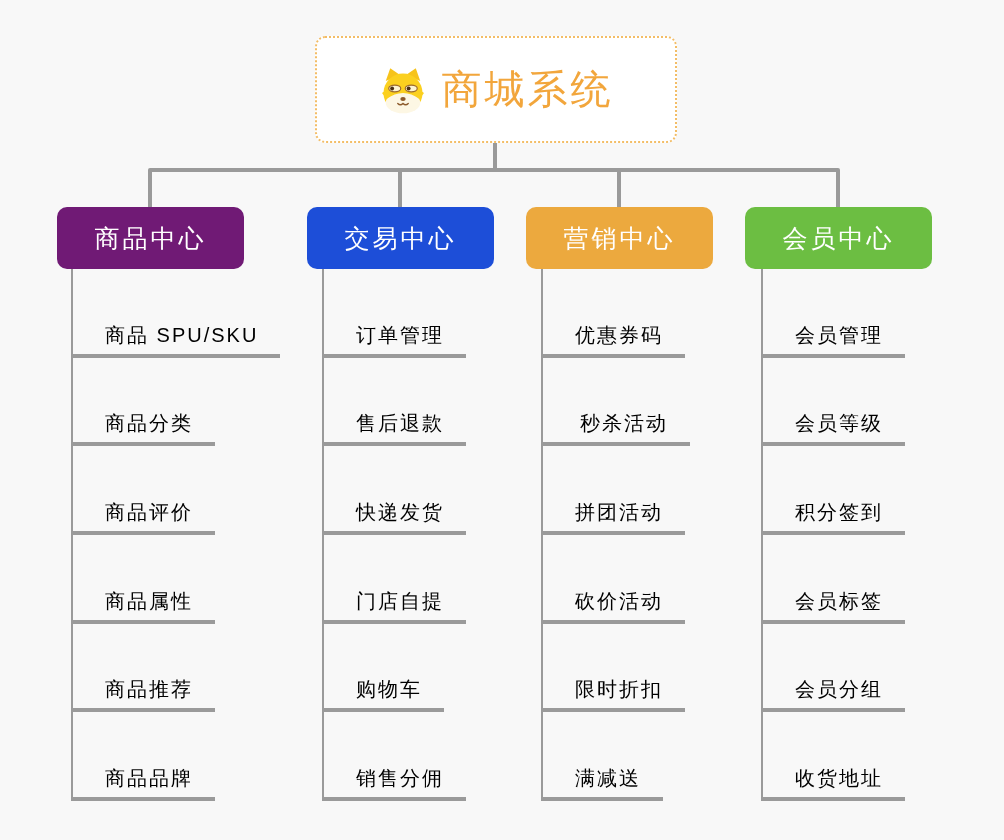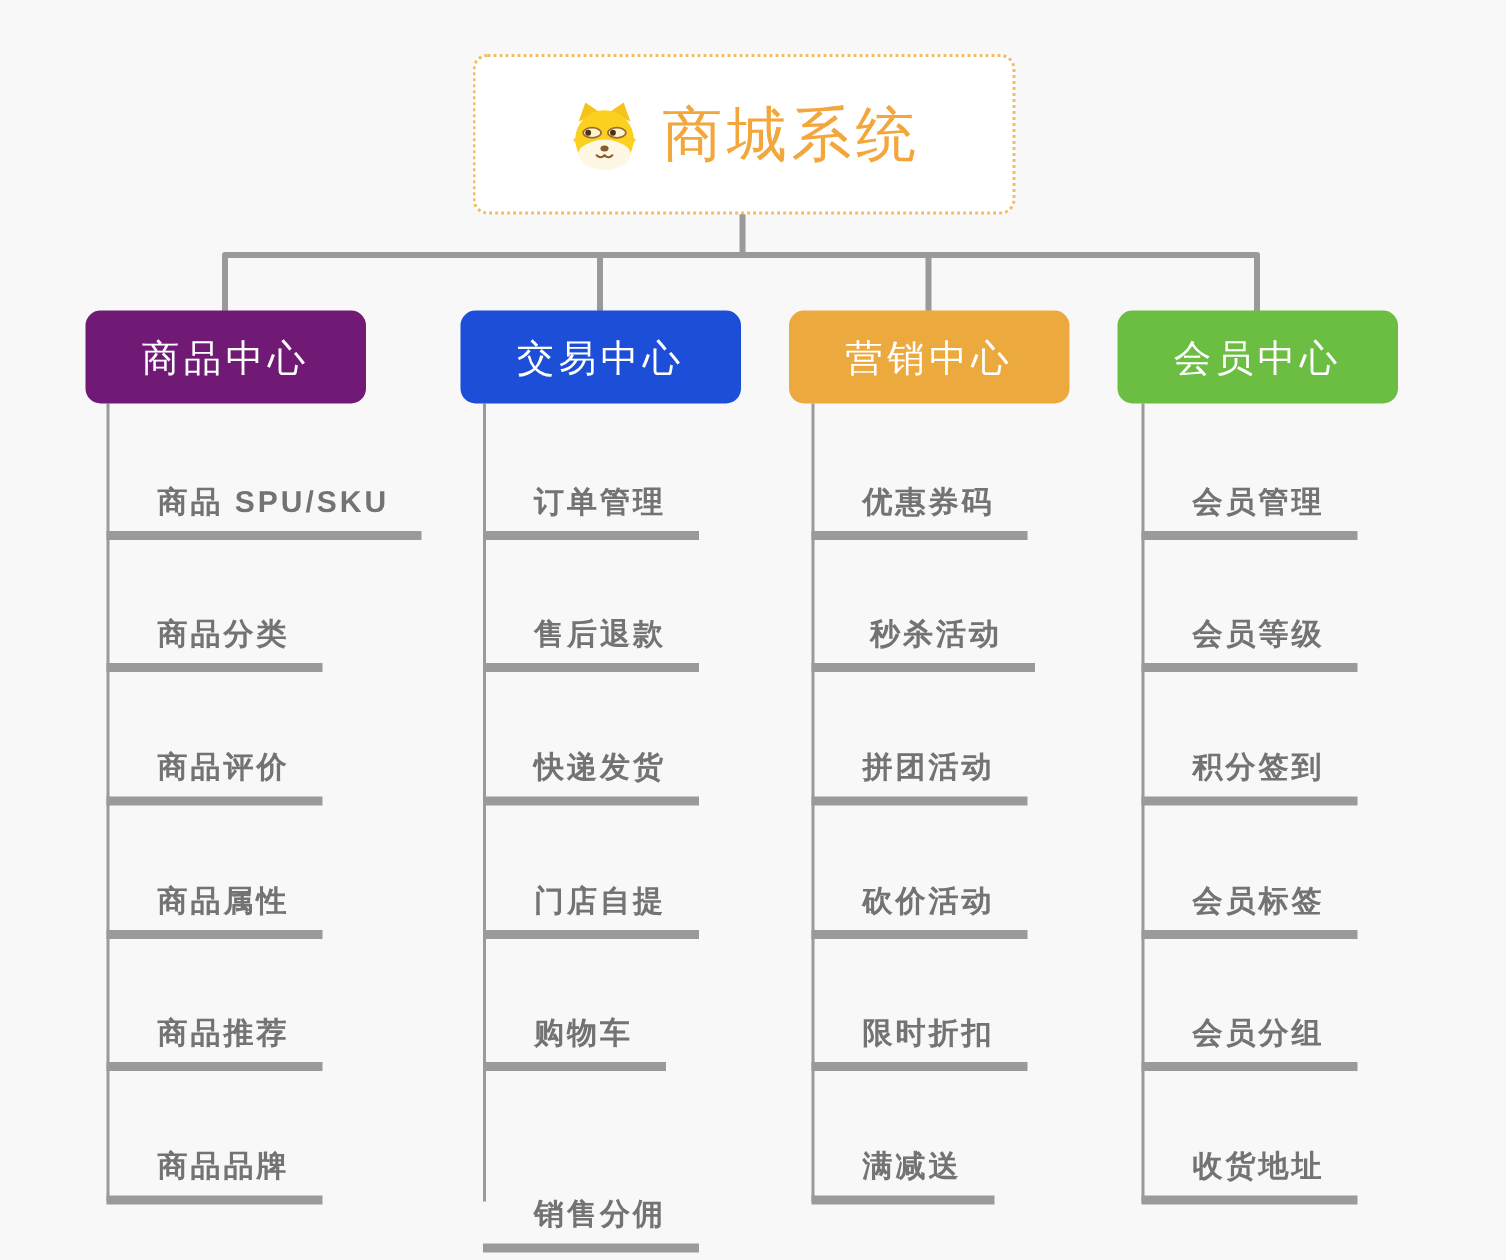--- a/index.html
+++ b/index.html
@@ -36,24 +36,23 @@
     position:absolute;top:207px;width:187px;height:62px;border-radius:10px;
     display:flex;align-items:center;justify-content:center;
     color:#ffffff;font-size:25px;letter-spacing:3px;white-space:nowrap;
     box-sizing:border-box;
   }
   .h0{left:57px}.h1{left:307px}.h2{left:526px}.h3{left:745px}
 
   
   .leaf{
     position:absolute;
-    font-size:20px;line-height:28px;letter-spacing:2px;color:#737373;
-    padding:0 22px 5px 34px;border-bottom:6px solid #84cc16;
+    font-size:20px;line-height:28px;letter-spacing:2px;color:#000000;
+    padding:0 22px 5px 34px;border-bottom:4px solid #84cc16;
     white-space:nowrap;
-    font-weight:bold;
   }
   .c0{left:71px}.c1{left:322px}.c2{left:541px}.c3{left:761px}
   .r0{top:321px}.r1{top:409px}.r2{top:498px}.r3{top:587px}.r4{top:675px}.r5{top:764px}
 </style>
 </head>
 <body style="background: rgb(248, 248, 248);">
 
 <div class="stage">
 
   <div class="line root-drop" style="background: rgb(154, 154, 154);"></div>
@@ -94,21 +93,21 @@
   <div class="leaf c0 r2" style="border-bottom-color: rgb(154, 154, 154);">商品评价</div>
   <div class="leaf c0 r3" style="border-bottom-color: rgb(154, 154, 154);">商品属性</div>
   <div class="leaf c0 r4" style="border-bottom-color: rgb(154, 154, 154);">商品推荐</div>
   <div class="leaf c0 r5" style="border-bottom-color: rgb(154, 154, 154);">商品品牌</div>
 
   <div class="leaf c1 r0" style="border-bottom-color: rgb(154, 154, 154);">订单管理</div>
   <div class="leaf c1 r1" style="border-bottom-color: rgb(154, 154, 154);">售后退款</div>
   <div class="leaf c1 r2" style="border-bottom-color: rgb(154, 154, 154);">快递发货</div>
   <div class="leaf c1 r3" style="border-bottom-color: rgb(154, 154, 154);">门店自提</div>
   <div class="leaf c1 r4" style="border-bottom-color: rgb(154, 154, 154);">购物车</div>
-  <div class="leaf c1 r5" style="border-bottom-color: rgb(154, 154, 154); margin-top: 32px;">销售分佣</div>
+  <div class="leaf c1 r5" style="border-bottom-color: rgb(154, 154, 154);">销售分佣</div>
 
   <div class="leaf c2 r0" style="border-bottom-color: rgb(154, 154, 154);">优惠券码</div>
   <div class="leaf c2 r1" style="border-bottom-color: rgb(154, 154, 154); padding-left: 39px;">秒杀活动</div>
   <div class="leaf c2 r2" style="border-bottom-color: rgb(154, 154, 154);">拼团活动</div>
   <div class="leaf c2 r3" style="border-bottom-color: rgb(154, 154, 154);">砍价活动</div>
   <div class="leaf c2 r4" style="border-bottom-color: rgb(154, 154, 154);">限时折扣</div>
   <div class="leaf c2 r5" style="border-bottom-color: rgb(154, 154, 154);">满减送</div>
 
   <div class="leaf c3 r0" style="border-bottom-color: rgb(154, 154, 154);">会员管理</div>
   <div class="leaf c3 r1" style="border-bottom-color: rgb(154, 154, 154);">会员等级</div>

